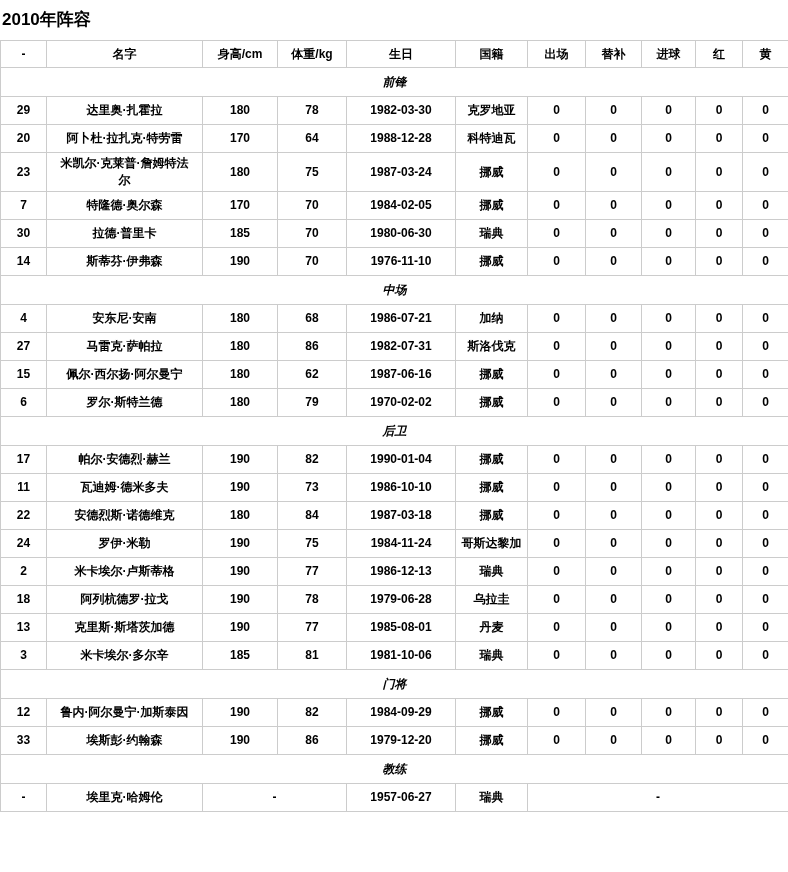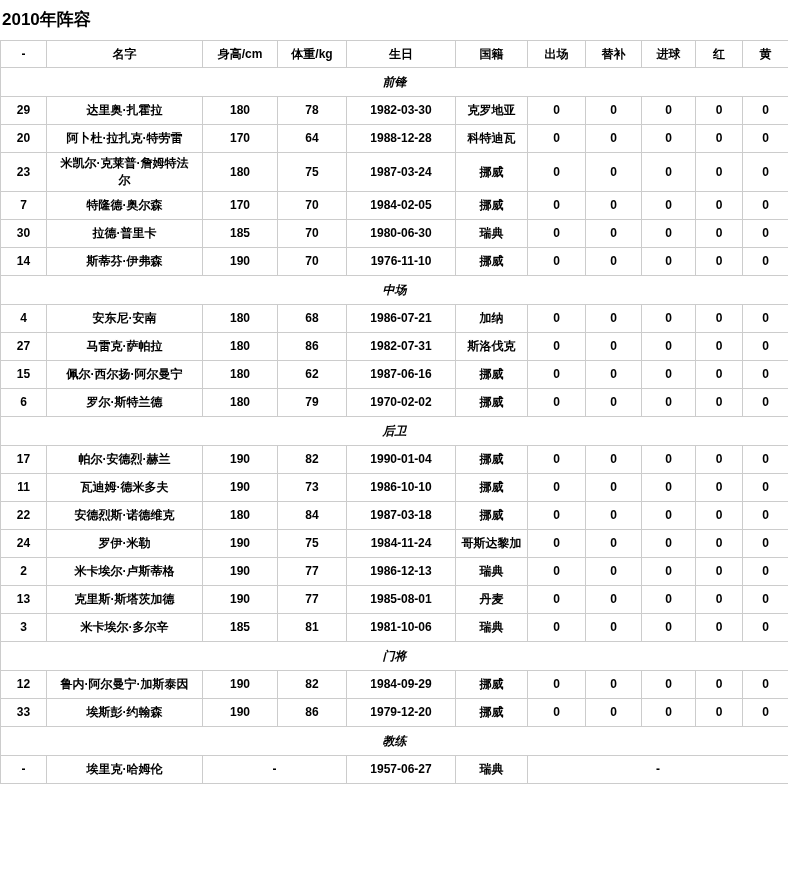--- a/index.html
+++ b/index.html
@@ -286,20 +286,33 @@
           <td>77</td>
           <td>1986-12-13</td>
           <td>瑞典</td>
           <td>0</td>
           <td>0</td>
           <td>0</td>
           <td>0</td>
           <td>0</td>
         </tr>
         <tr>
+          <td>18</td>
+          <td class="name-cell">阿列杭德罗·拉戈</td>
+          <td>190</td>
+          <td>78</td>
+          <td>1979-06-28</td>
+          <td>乌拉圭</td>
+          <td>0</td>
+          <td>0</td>
+          <td>0</td>
+          <td>0</td>
+          <td>0</td>
+        </tr>
+        <tr>
           <td>13</td>
           <td class="name-cell">克里斯·斯塔茨加德</td>
           <td>190</td>
           <td>77</td>
           <td>1985-08-01</td>
           <td>丹麦</td>
           <td>0</td>
           <td>0</td>
           <td>0</td>
           <td>0</td>

